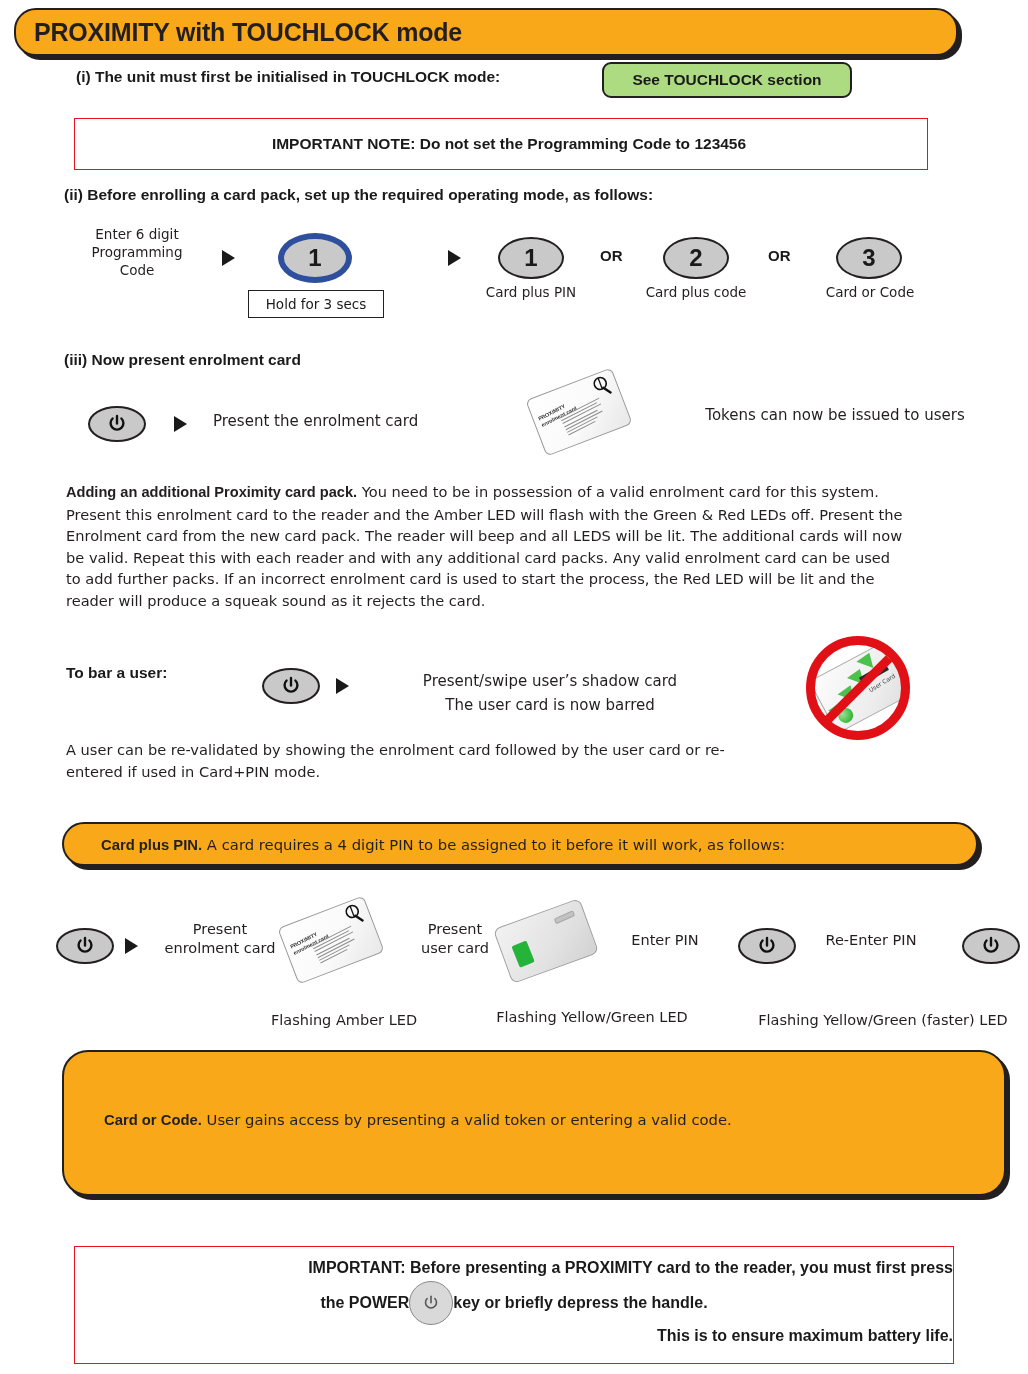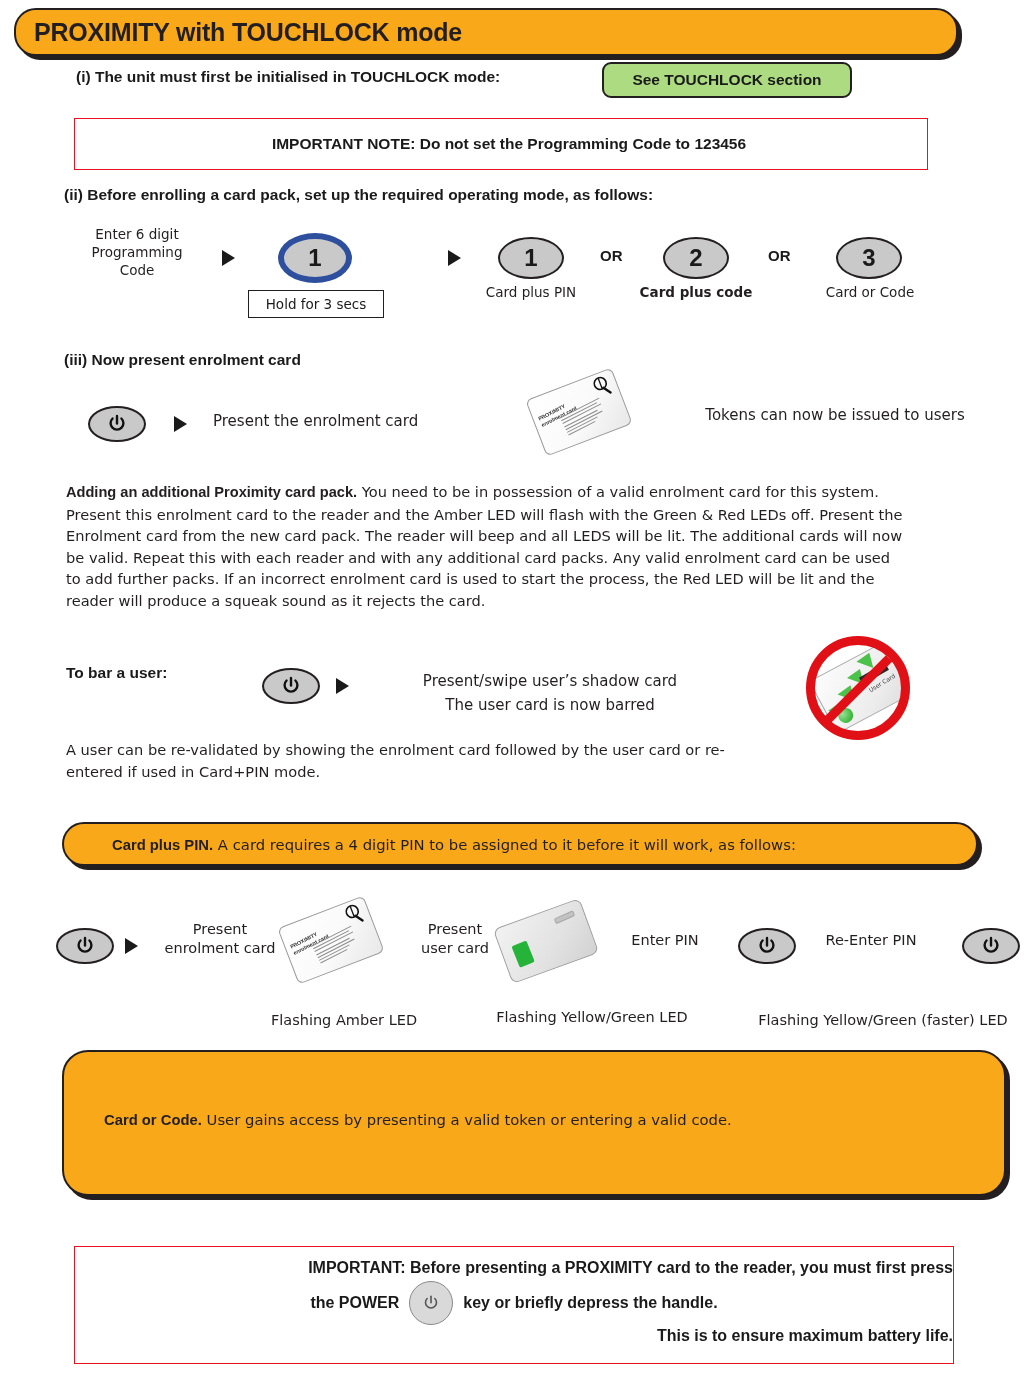--- a/index.html
+++ b/index.html
@@ -356,21 +356,21 @@
 <div class="abs num-oval" style="left:498px; top:237px;">
   <span>1</span>
 </div>
 <div class="abs lbl-center" style="left:478px; top:284px; width:106px;">Card plus PIN</div>
 
 <div class="abs or-lbl" style="left:600px; top:247px;">OR</div>
 
 <div class="abs num-oval" style="left:663px; top:237px;">
   <span>2</span>
 </div>
-<div class="abs lbl-center" style="left:638px; top:284px; width:116px;font-weight:bold;">Card plus code</div>
+<div class="abs lbl-center" style="left:638px; top:284px; width:116px;">Card plus code</div>
 
 <div class="abs or-lbl" style="left:768px; top:247px;">OR</div>
 
 <div class="abs num-oval" style="left:836px; top:237px;">
   <span>3</span>
 </div>
 <div class="abs lbl-center" style="left:812px; top:284px; width:116px;">Card or Code</div>
 
 <div class="abs bold-txt" id="step-iii-text">(iii) Now present enrolment card</div>
 
@@ -445,21 +445,21 @@
     <div class="blackbar"></div>
     <div class="uc-lbl">User Card</div>
   </div>
   <div class="no-ring"></div>
   <div class="no-slash"></div>
 </div>
 
 <div class="abs para" style="left:66px; top:739px; width:700px;">A user can be re-validated by showing the enrolment card followed by the user card or re-entered if used in Card+PIN mode.</div>
 
 <div class="abs orange-panel" style="left:62px; top:822px; width:916px; height:44px; display:flex; align-items:center;">
-  <div class="line" style="padding-left:48px;">
+  <div class="line" style="padding-left:37px;">
     <b>Card plus PIN.</b>
     <span>A card requires a 4 digit PIN to be assigned to it before it will work, as follows:</span>
   </div>
 </div>
 
 <div class="abs power-btn" style="left:56px; top:928px;">
   <svg width="22" height="22" viewBox="0 0 24 24">
     <path d="M12 3.2 L12 11.4" stroke="#111" stroke-width="2.6" stroke-linecap="round" fill="none"></path>
     <path d="M7.2 6.0 A7 7 0 1 0 16.8 6.0" stroke="#111" stroke-width="2.6" fill="none" stroke-linecap="round"></path>
   </svg>
@@ -533,21 +533,21 @@
 
 <div class="abs orange-panel" style="left:62px; top:1050px; width:944px; height:146px;">
   <div class="line" style="position:absolute; left:40px; top:59px;">
     <b>Card or Code.</b>
     <span>User gains access by presenting a valid token or entering a valid code.</span>
   </div>
 </div>
 
 <div class="abs" id="final-box">
   <div class="fb-line" style="margin-top:10px;">IMPORTANT:  Before presenting a PROXIMITY card to the reader, you must first press</div>
-  <div class="fb-line" style="margin-top:2px; display:flex; align-items:center; justify-content:center; gap:10px;">
+  <div class="fb-line" style="margin-top:2px; display:flex; align-items:center; justify-content:center; ">
     <span>the POWER</span>
     <span class="power-btn light">
       <svg width="20" height="20" viewBox="0 0 24 24">
         <path d="M12 4 L12 11.6" stroke="#555" stroke-width="1.9" stroke-linecap="round" fill="none"></path>
         <path d="M7.4 6.6 A6.6 6.6 0 1 0 16.6 6.6" stroke="#555" stroke-width="1.9" fill="none" stroke-linecap="round"></path>
       </svg>
     </span>
     <span>key or briefly depress the handle.</span>
   </div>
   <div class="fb-line">This is to ensure maximum battery life.</div>

